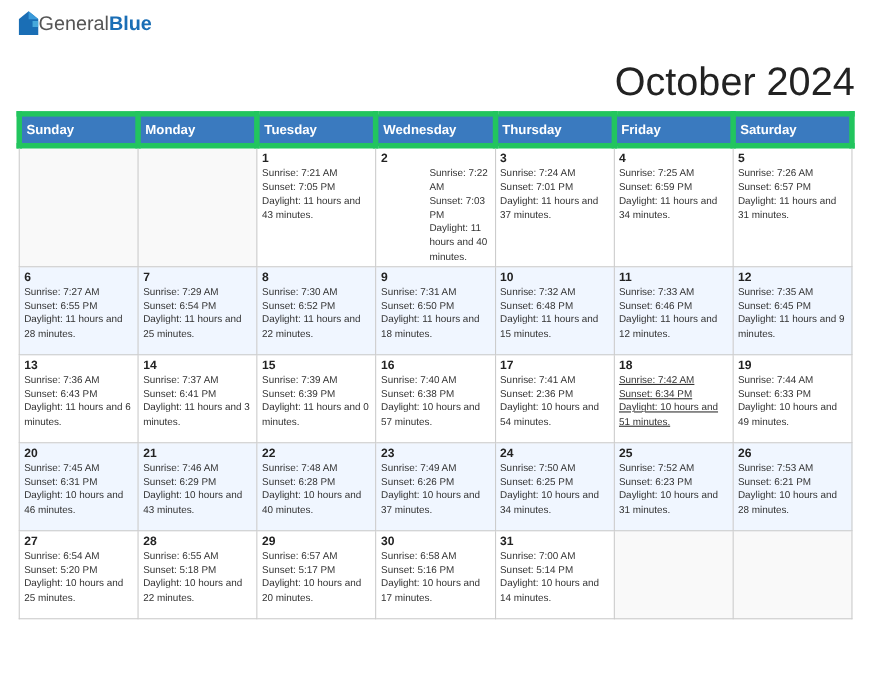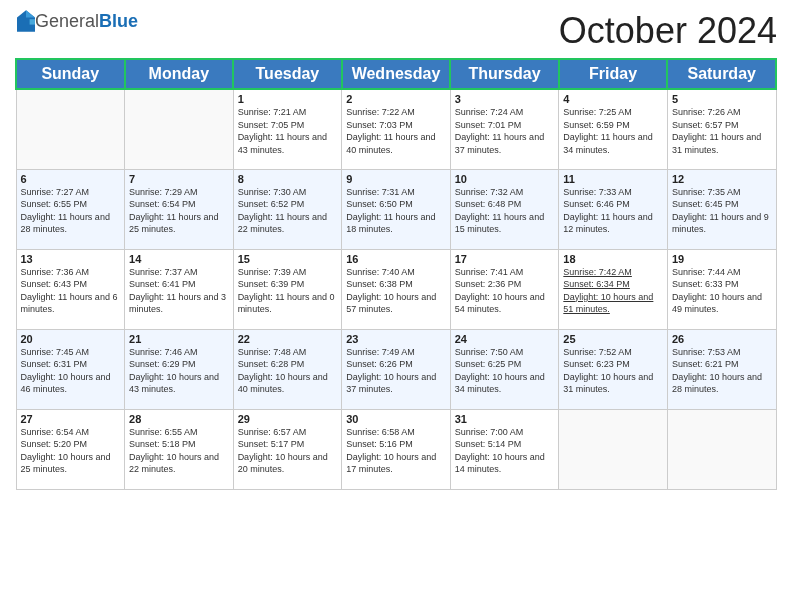--- a/index.html
+++ b/index.html
@@ -36,44 +36,45 @@
       color: #1a6eb5;
       font-weight: bold;
     }
     .logo-icon {
       width: 18px;
       height: 22px;
       margin-left: 2px;
     }
     .title-block {
       text-align: right;
+      margin-top: 43px;
     }
     .month-title {
       font-size: 36px;
       font-weight: normal;
       color: #222;
     }
     .location-title {
       font-size: 15px;
       color: #444;
       font-weight: bold;
     }
     table {
       width: 100%;
       border-collapse: collapse;
       table-layout: fixed;
     }
     th {
       background-color: #3a7abf;
       color: #fff;
-      font-size: 16px;
+      font-size: 12px;
       font-weight: bold;
       padding: 5px 4px;
-      text-align: center;
-      border: 2px solid #22c55e;
+      text-align: left;
+      border: 5px solid #22c55e;
     }
     td {
       vertical-align: top;
       border: 1px solid #ccc;
       padding: 3px 4px;
       font-size: 9.5px;
       color: #333;
       height: 80px;
       background: #fff;
     }
@@ -133,21 +134,21 @@
           <td class="empty"></td>
           <td class="empty"></td>
           <td>
             <span class="day-number">1</span>
             <div class="day-info" style="white-space: pre-line;">Sunrise: 7:21 AM
 Sunset: 7:05 PM
 Daylight: 11 hours and 43 minutes.</div>
           </td>
           <td>
             <span class="day-number">2</span>
-            <div class="day-info" style="white-space: pre-line;">Sunrise: 7:22 AM
+            <div class="day-info" style="white-space: pre-line; margin-left: 44px;">Sunrise: 7:22 AM
 Sunset: 7:03 PM
 Daylight: 11 hours and 40 minutes.</div>
           </td>
           <td>
             <span class="day-number">3</span>
             <div class="day-info" style="white-space: pre-line;">Sunrise: 7:24 AM
 Sunset: 7:01 PM
 Daylight: 11 hours and 37 minutes.</div>
           </td>
           <td>

